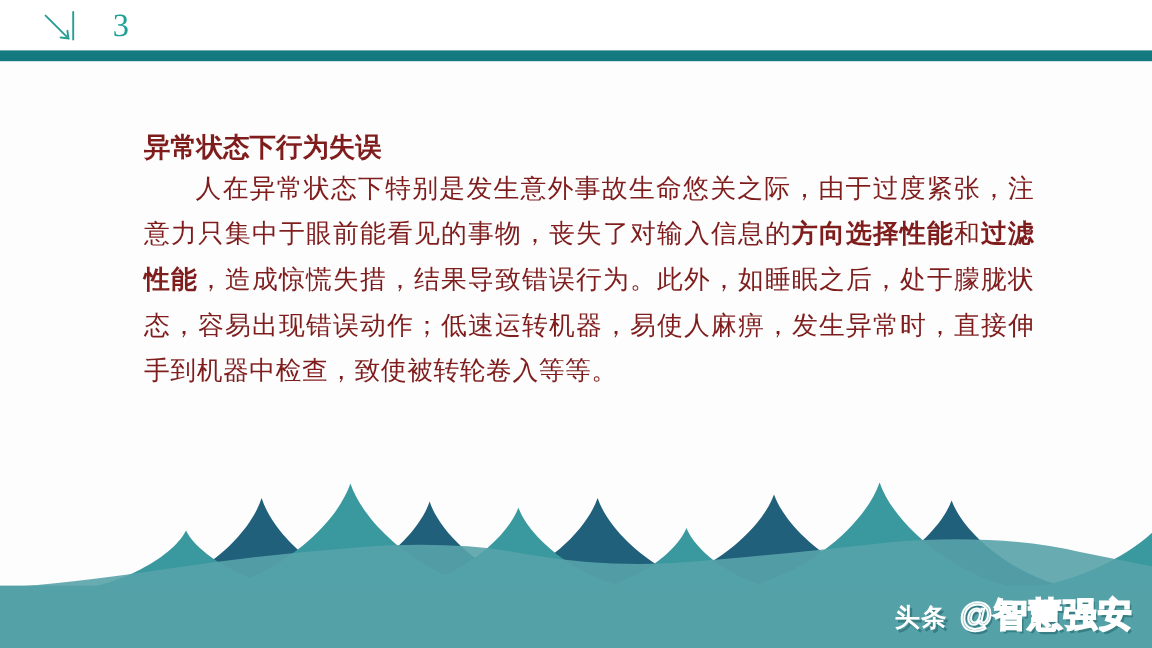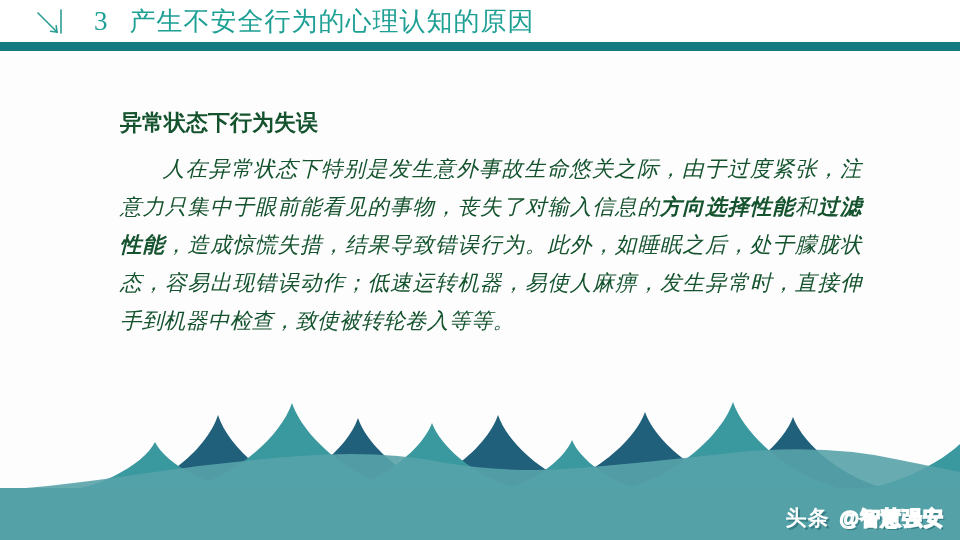--- a/index.html
+++ b/index.html
@@ -16,65 +16,64 @@
     color:#1fa095;white-space:nowrap;
   }
   .header-number{
     font-family:"Liberation Serif","DejaVu Serif",serif;
     font-size:27px;margin-right:22px;
   }
   .header-title{font-size:26px;letter-spacing:1px;}
   .divider{position:absolute;top:42px;left:0;width:960px;height:9px;background:#147a80;}
 
   
-  .content{position:absolute;top:108px;left:120px;width:742px;color:#14532d;}
+  .content{position:absolute;top:108px;left:120px;width:742px;color:#7f1d1d;}
   .content-heading{font-size:22px;font-weight:bold;line-height:30px;}
   .content-paragraph{
-    margin-top:12px;font-size:21.5px;line-height:38px;
-    text-align:justify;text-indent:2em;letter-spacing:0.02em;font-style:italic;
+    font-size:21.5px;line-height:38px;
+    text-align:justify;text-indent:2em;letter-spacing:0.02em;
   }
   .content-paragraph .bold-seg{font-weight:bold;}
 
   
   .mountains{position:absolute;left:0;bottom:0;width:960px;height:150px;display:block;}
   .spire-dark{fill:#20607a;}
   .spire-light{fill:#3a999e;}
   .front-wave{fill:rgba(88,163,170,0.9);}
   .footer-band{fill:#55a1a8;}
 
   
   .watermark{
     position:absolute;right:16px;bottom:8px;display:flex;align-items:baseline;gap:10px;
     color:#ffffff;font-weight:bold;
     text-shadow:2px 2px 0 rgba(20,85,92,0.45);
   }
   .watermark-brand{font-size:21px;letter-spacing:1px;}
   .watermark-handle{
-    font-size:20px;letter-spacing:1px;
+    font-size:28px;letter-spacing:1px;
     color:rgba(255,255,255,0.18);
     margin-top:12px;
     -webkit-text-stroke:1.6px #ffffff;
   }
 </style>
 </head>
 <body>
 
 <div class="slide">
 
   <div class="header">
     <svg class="header-icon" viewBox="0 0 36 34">
       <g fill="none" stroke="#2a9d94" stroke-width="1.6" stroke-linecap="round">
         <line x1="6" y1="7" x2="25" y2="26"></line>
         <polyline points="18.5,25.2 25,26 24.2,19.7" fill="none"></polyline>
         <line x1="29" y1="4" x2="29" y2="27"></line>
       </g>
     </svg>
     <div class="header-line">
       <span class="header-number">3</span>
-      <span class="header-title">产生不安全行为的心理认知的原因</span>
     </div>
   </div>
   <div class="divider"></div>
 
   <div class="content">
     <div class="content-heading">异常状态下行为失误</div>
     <div class="content-paragraph"><span>人在异常状态下特别是发生意外事故生命悠关之际，由于过度紧张，注意力只集中于眼前能看见的事物，丧失了对输入信息的</span><span class="bold-seg">方向选择性能</span><span>和</span><span class="bold-seg">过滤性能</span><span>，造成惊慌失措，结果导致错误行为。此外，如睡眠之后，处于朦胧状态，容易出现错误动作；低速运转机器，易使人麻痹，发生异常时，直接伸手到机器中检查，致使被转轮卷入等等。</span></div>
   </div>
 
   <svg class="mountains" viewBox="0 0 960 150" preserveAspectRatio="none">

